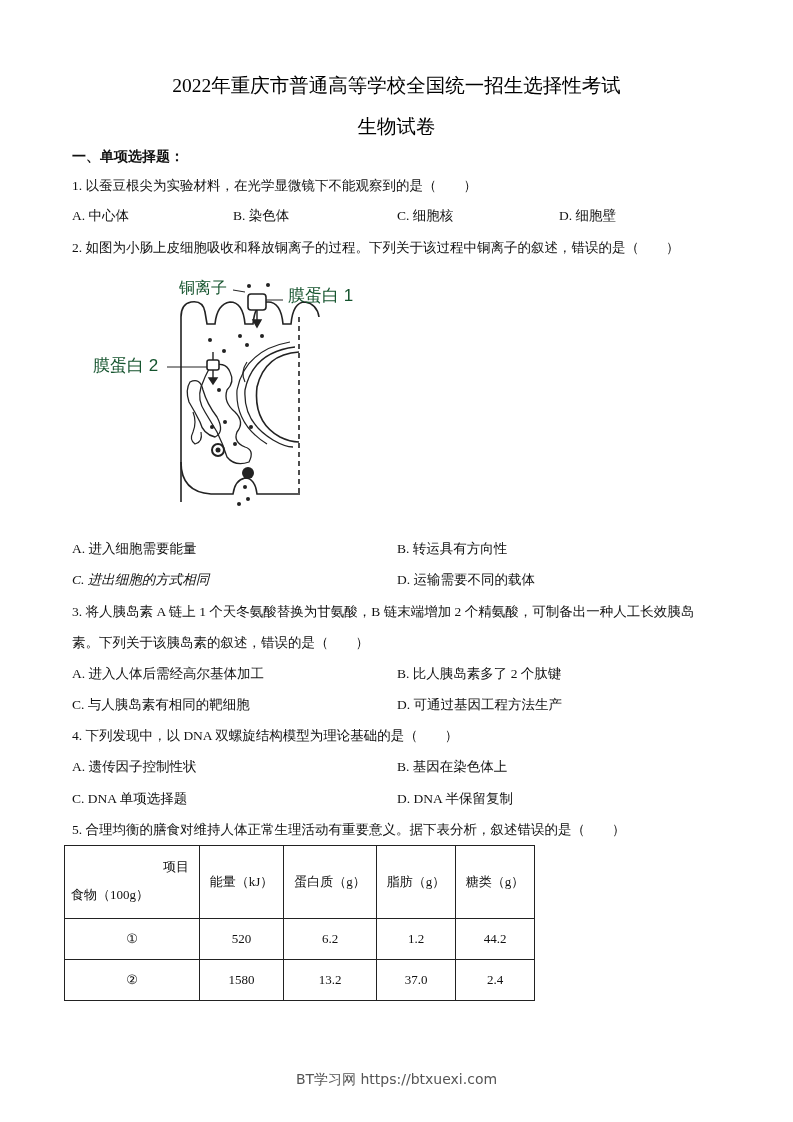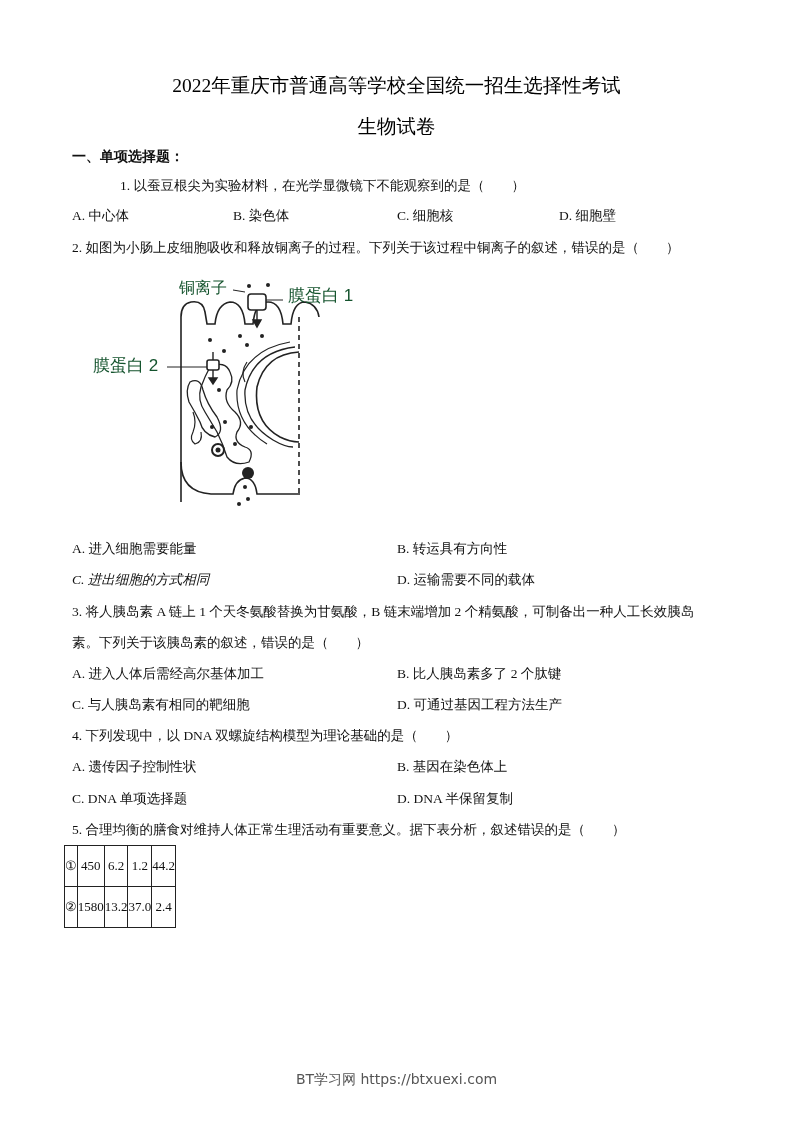--- a/index.html
+++ b/index.html
@@ -37,21 +37,21 @@
     }
   </style>
 </head>
 <body>
 
 <div class="abs title" style="top:72px;">2022年重庆市普通高等学校全国统一招生选择性考试</div>
 <div class="abs title" style="top:113px;">生物试卷</div>
 
 <div class="abs section">一、单项选择题：</div>
 
-<div class="abs line" style="top:177px;margin-left:48px;">1. 以蚕豆根尖为实验材料，在光学显微镜下不能观察到的是（　　）</div>
+<div class="abs line" style="top:177px;">1. 以蚕豆根尖为实验材料，在光学显微镜下不能观察到的是（　　）</div>
 <div class="abs opt" style="left:72px; top:207px;">A. 中心体</div>
 <div class="abs opt" style="left:233px; top:207px;">B. 染色体</div>
 <div class="abs opt" style="left:397px; top:207px;font-family:Liberation Serif, serif;">C. 细胞核</div>
 <div class="abs opt" style="left:559px; top:207px;">D. 细胞壁</div>
 
 <div class="abs line" style="top:239px;">2. 如图为小肠上皮细胞吸收和释放铜离子的过程。下列关于该过程中铜离子的叙述，错误的是（　　）</div>
 
 <div class="abs diagram">
   <svg viewBox="0 0 290 240">
     <g fill="none" stroke="#222" stroke-width="1.6">
@@ -131,23 +131,33 @@
 <div class="abs line" style="top:727px;">4. 下列发现中，以 DNA 双螺旋结构模型为理论基础的是（　　）</div>
 <div class="abs opt" style="left:72px; top:758px;">A. 遗传因子控制性状</div>
 <div class="abs opt" style="left:397px; top:758px;font-family:Liberation Serif, serif;">B. 基因在染色体上</div>
 <div class="abs opt" style="left:72px; top:790px;">C. DNA 单项选择题</div>
 <div class="abs opt" style="left:397px; top:790px;">D. DNA 半保留复制</div>
 
 <div class="abs line" style="top:821px;">5. 合理均衡的膳食对维持人体正常生理活动有重要意义。据下表分析，叙述错误的是（　　）</div>
 
 <table class="nutri">
   <tbody>
+      <tr style="height:73px;">
+    <td class="hdr-cell" style="width:134px;">
+      <span class="hdr-top">项目</span>
+      <span class="hdr-bot">食物（100g）</span>
+    </td>
+    <td style="width:83px;">能量（kJ）</td>
+    <td style="width:92px;">蛋白质（g）</td>
+    <td style="width:78px;">脂肪（g）</td>
+    <td style="width:78px;">糖类（g）</td>
+  </tr>
   <tr style="height:41px;">
     <td>①</td>
-    <td>450</td>
+    <td>520</td>
     <td>6.2</td>
     <td>1.2</td>
     <td>44.2</td>
   </tr>
   <tr style="height:41px;">
     <td>②</td>
     <td>1580</td>
     <td>13.2</td>
     <td>37.0</td>
     <td>2.4</td>

